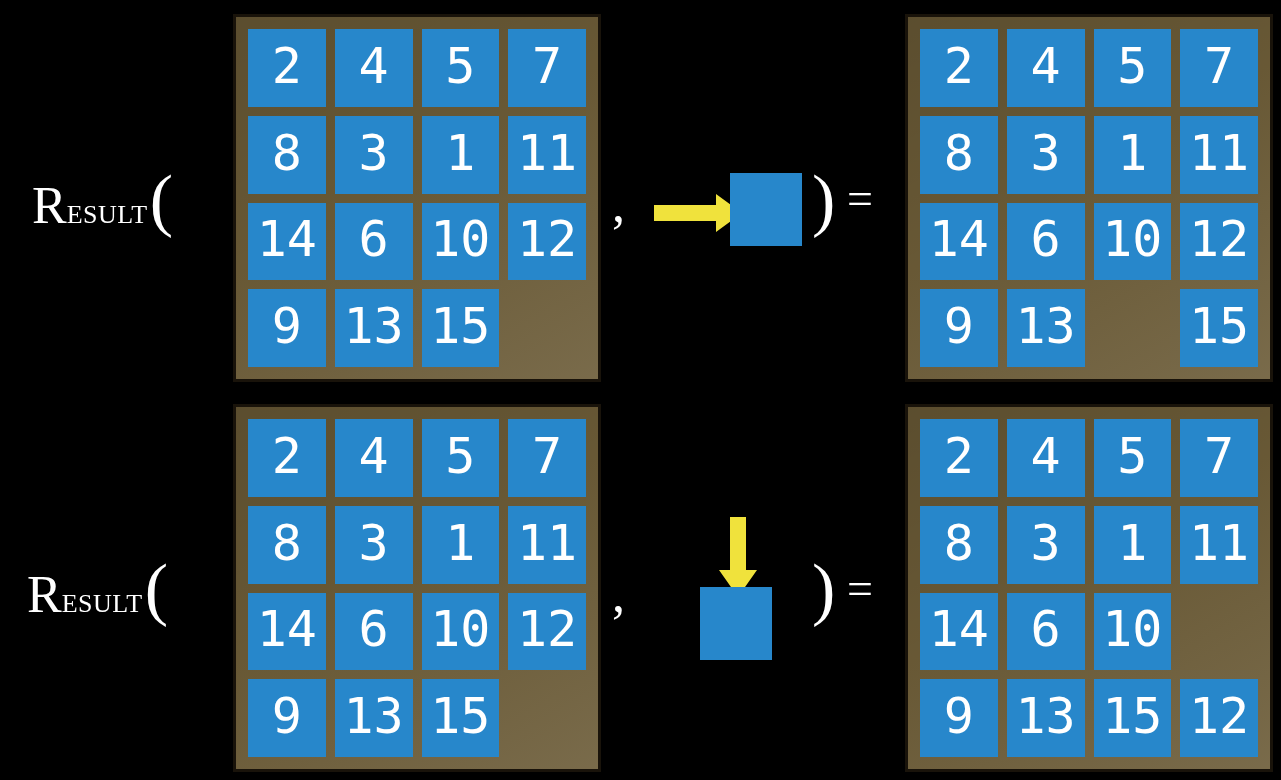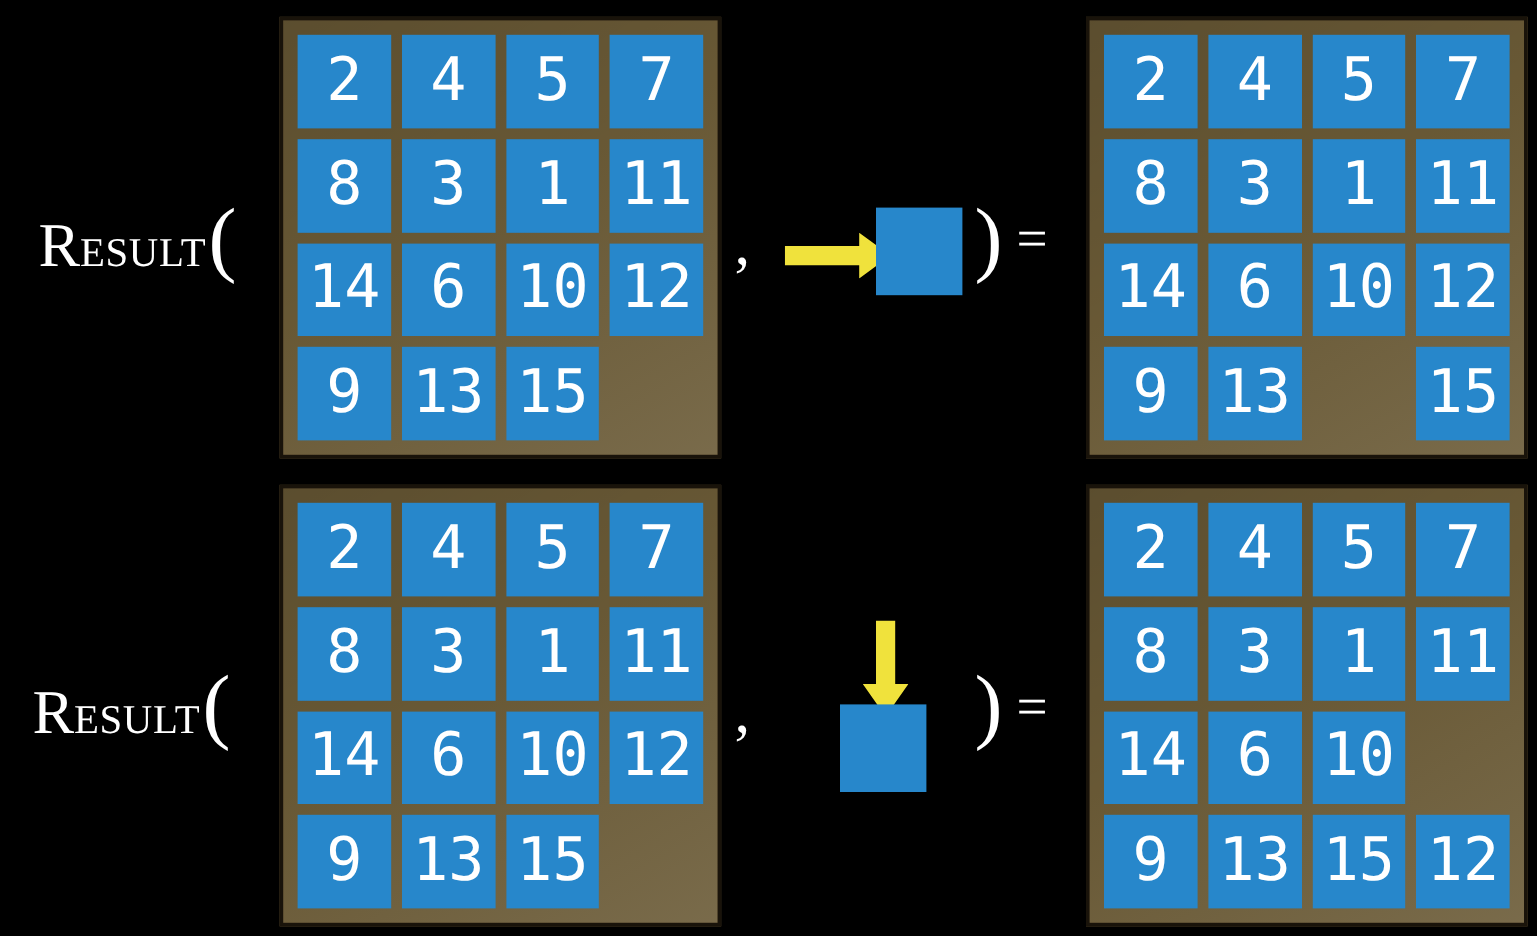--- a/index.html
+++ b/index.html
@@ -3,21 +3,21 @@
 <meta charset="utf-8">
 <style>
   html,body{margin:0;padding:0;background:#000;}
   #canvas{
     position:relative;width:1281px;height:780px;background:#000;overflow:hidden;
     font-family:"Liberation Serif", serif;color:var(--text-white,#fff);
   }
   
   .lbl{position:absolute;display:flex;align-items:baseline;white-space:nowrap;line-height:1;}
   .lbl .lead{font-size:52px;}
-  .lbl .sc{font-size:34px;letter-spacing:.5px;}
+  .lbl .sc{font-size:26px;letter-spacing:.5px;}
   .lbl .paren{font-size:70px;margin-left:2px;}
   .lbl.r1{left:32px;top:165px;}
   .lbl.r2{left:27px;top:554px;}
   
   .board{
     position:absolute;width:368px;height:368px;box-sizing:border-box;
     background-color:var(--board-brown,#6A5A36);
     background-image:linear-gradient(150deg, rgba(0,0,0,.14) 0%, rgba(0,0,0,.02) 45%, rgba(255,255,255,.10) 100%);
     border:3px solid var(--board-border,#19130a);
     padding:12px;display:grid;grid-template-columns:repeat(4,1fr);grid-template-rows:repeat(4,1fr);gap:9px;

